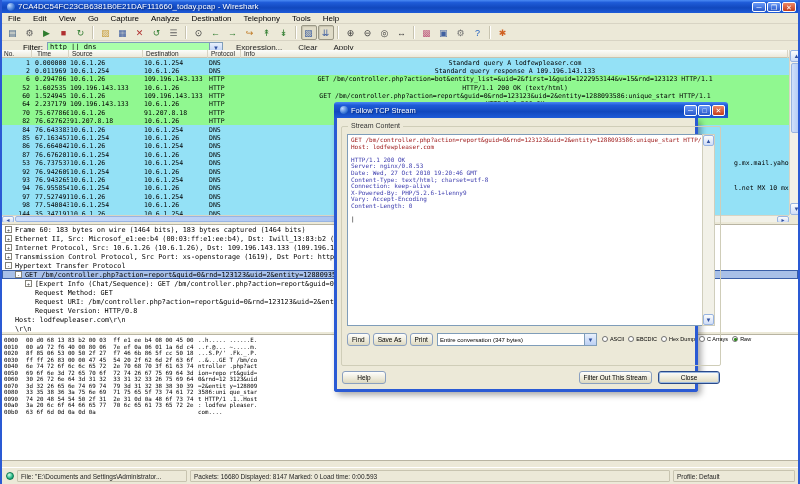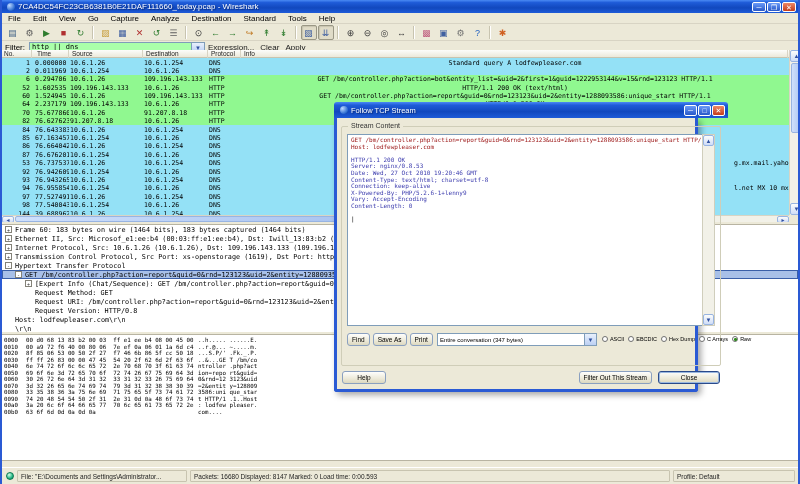--- a/index.html
+++ b/index.html
@@ -26,27 +26,27 @@
   .menubar { position:absolute; left:0; top:13px; width:100%; height:11px; background:#ece9d8;
     display:flex; align-items:center; font-size:8px; border-bottom:1px solid #d8d4c4; }
   .menu-item { padding:0 6px; height:100%; display:flex; align-items:center; }
   .toolbar { position:absolute; left:0; top:24px; width:100%; height:17px; background:#ece9d8;
     display:flex; align-items:center; padding:0 2px; border-bottom:1px solid #d8d4c4; }
   .tbtn { width:16px; height:15px; margin:0 0.5px; font-size:9px; line-height:14px; text-align:center;
     border:1px solid transparent; border-radius:2px; background:transparent; }
   .tbtn.pressed { border:1px solid #9a9785; background:#e0dcc8; box-shadow:inset 1px 1px 1px #c8c4b0; }
   .tsep { width:2px; height:13px; border-left:1px solid #c8c4b0; border-right:1px solid #fff; margin:0 3px; }
   .filterbar { position:absolute; left:0; top:41px; width:100%; height:13px; background:#ece9d8;
-    display:flex; align-items:center; font-size:8px; border-bottom:1px solid #c8c4b0; padding-left:3px; }
+    display:flex; align-items:center; font-size:8px; border-bottom:1px solid #c8c4b0; padding-left:21px; }
   .filterlabel { margin-right:4px; }
   .filterinput { width:163px; height:11px; background:#aaffaa; border:1px solid #7f9db9;
     font:7px "DejaVu Sans Mono",monospace; padding:0 2px; color:#000; }
   .combo-arrow-btn { width:13px; height:11px; border:1px solid #7f9db9; border-left:none;
     background:linear-gradient(180deg,#e8f0fc,#bcd0f4); font-size:6px; text-align:center; line-height:10px; color:#3050a0; }
-  .flatbtn { padding:0 3px; font-size:8px; color:#202020; }
+  .flatbtn { margin-left:10px; padding:0 3px; font-size:8px; color:#202020; }
   
   .plist-head { position:absolute; left:0; top:50px; width:787px; height:8px;
     background:linear-gradient(180deg,#fdfdfb,#ece9da); border-bottom:1px solid #c8c4b0; font-size:6.5px; color:#222; }
   .hcell { position:absolute; top:0; height:8px; line-height:8px; border-right:1px solid #d8d4c4; padding-left:2px; overflow:hidden; }
   .plist-rows { position:absolute; left:0; top:58px; width:787px; height:157px; overflow:hidden; background:#fff; }
   .prow { position:relative; width:100%; height:8.4px; font:6.5px "DejaVu Sans Mono",monospace; white-space:nowrap; }
   .prow.dns  { background:#94e1f6; }
   .prow.http { background:#90f890; }
   .pcell { position:absolute; top:0.5px; overflow:hidden; }
   .c-no   { left:0;   width:28px; text-align:right; }
@@ -145,21 +145,21 @@
   </div>
 
   <div class="menubar" id="menubar">
       <span class="menu-item">File</span>
       <span class="menu-item">Edit</span>
       <span class="menu-item">View</span>
       <span class="menu-item">Go</span>
       <span class="menu-item">Capture</span>
       <span class="menu-item">Analyze</span>
       <span class="menu-item">Destination</span>
-      <span class="menu-item">Standard</span>
+      <span class="menu-item">Telephony</span>
       <span class="menu-item">Tools</span>
       <span class="menu-item">Help</span>
     </div>
 
   <div class="toolbar" id="toolbar">
       <span class="tbtn" style="color: rgb(74, 106, 138);">▤</span>
       <span class="tbtn" style="color: rgb(90, 90, 90);">⚙</span>
       <span class="tbtn" style="color: rgb(47, 125, 47);">▶</span>
       <span class="tbtn" style="color: rgb(176, 48, 48);">■</span>
       <span class="tbtn" style="color: rgb(47, 125, 47);">↻</span>
@@ -218,20 +218,21 @@
         <span class="pcell c-dst">10.6.1.254</span>
         <span class="pcell c-proto">DNS</span>
         <span class="pcell c-info">Standard query A lodfewpleaser.com</span>
       </div>
       <div class="prow dns">
         <span class="pcell c-no">2</span>
         <span class="pcell c-time">0.011969</span>
         <span class="pcell c-src">10.6.1.254</span>
         <span class="pcell c-dst">10.6.1.26</span>
         <span class="pcell c-proto">DNS</span>
+        <span class="pcell c-info">Standard query response A 109.196.143.133</span>
       </div>
       <div class="prow http">
         <span class="pcell c-no">6</span>
         <span class="pcell c-time">0.294706</span>
         <span class="pcell c-src">10.6.1.26</span>
         <span class="pcell c-dst">109.196.143.133</span>
         <span class="pcell c-proto">HTTP</span>
         <span class="pcell c-info">GET /bm/controller.php?action=bot&amp;entity_list=&amp;uid=2&amp;first=1&amp;guid=1222953144&amp;v=15&amp;rnd=123123 HTTP/1.1</span>
       </div>
       <div class="prow http">
@@ -351,21 +352,21 @@
       <div class="prow dns">
         <span class="pcell c-no">98</span>
         <span class="pcell c-time">77.540043</span>
         <span class="pcell c-src">10.6.1.254</span>
         <span class="pcell c-dst">10.6.1.26</span>
         <span class="pcell c-proto">DNS</span>
         <span class="pcell c-info">Standard query response MX 10 mx10.hanmail.net</span>
       </div>
       <div class="prow dns">
         <span class="pcell c-no">144</span>
-        <span class="pcell c-time">39.688962</span>
+        <span class="pcell c-time">35.347191</span>
         <span class="pcell c-src">10.6.1.26</span>
         <span class="pcell c-dst">10.6.1.254</span>
         <span class="pcell c-proto">DNS</span>
         <span class="pcell c-info">Standard query MX daum.net</span>
       </div>
     </div>
 
   <div class="sb sb-v">
     <span class="sbtn" style="left:0;top:0">▲</span>
     <div class="sthumb" style="left:1px;top:13px;width:11px;height:70px"></div>

